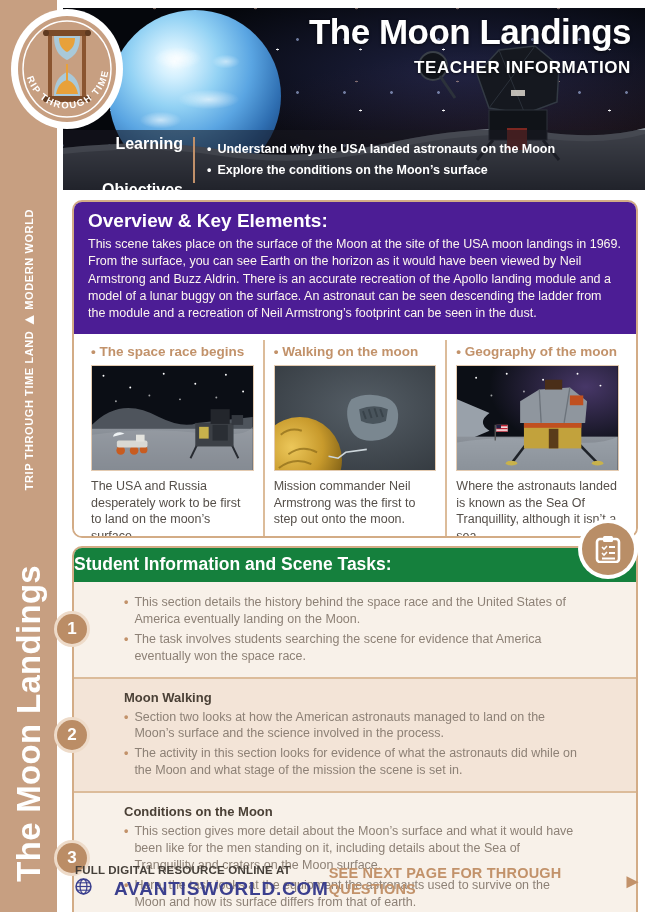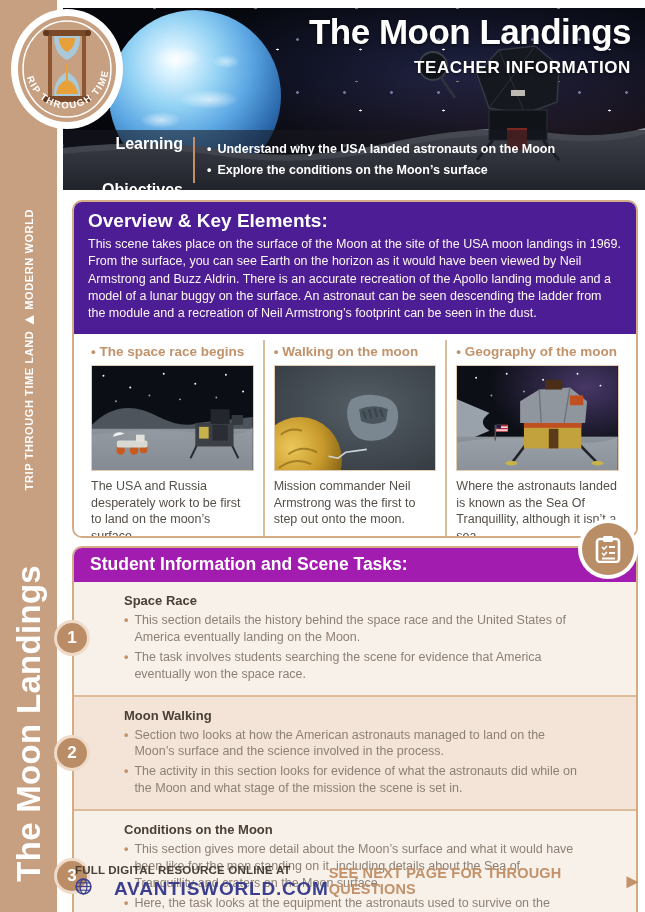--- a/index.html
+++ b/index.html
@@ -61,21 +61,21 @@
   .columns { flex:1; display:flex; padding:6px 8px 10px; background:#fff; }
   .col { flex:1; padding:0 9px; display:flex; flex-direction:column; }
   .col + .col { border-left:2px solid #dcbc9a; }
   .col-title { color:#c2926a; font-size:13.5px; font-weight:bold; margin:4px 0 6px; white-space:nowrap; }
   .thumb { width:100%; height:106px; border:1px solid #e3cab0; overflow:hidden; position:relative; background:#10131a; }
   .thumb svg { display:block; width:100%; height:100%; }
   .caption { font-size:12.5px; color:#554f49; line-height:1.32; margin-top:7px; }
 
   
   .tasks { position:absolute; left:72px; top:546px; width:566px; border:2px solid #d3ac86; border-radius:10px; }
-  .tasks-head { background:#a21caf; padding:6px 16px 7px; border-radius:8px 8px 0 0; }
+  .tasks-head { background:#15803d; padding:6px 0 7px; border-radius:8px 8px 0 0; }
   .tasks-head h2 { font-size:17.5px; font-weight:bold; color:#fff; }
   .task-row { position:relative; padding:9px 56px 9px 50px; background:#f8f1e9; min-height:94px; }
   .task-row.alt { background:#f3e4d7; }
   .task-row + .task-row { border-top:2px solid #dcbc9a; }
   .task-row.last { border-radius:0 0 8px 8px; min-height:80px; }
   .num { position:absolute; left:-17px; top:50%; transform:translateY(-50%); width:30px; height:30px; border-radius:50%;
     background:#bb8d66; box-shadow:0 0 0 3px #eedbc9; color:#fff; font-size:17px; font-weight:bold;
     display:flex; align-items:center; justify-content:center; }
   .task-row h3 { font-size:13px; font-weight:bold; color:#4a4036; margin:2px 0 4px; }
   .task-row ul { list-style:none; }
@@ -343,21 +343,20 @@
         <path d="M7,12 l2,2 3,-3" stroke="#fff" stroke-width="1.6" fill="none"></path>
         <line x1="14" y1="12" x2="20" y2="12" stroke="#fff" stroke-width="2"></line>
         <path d="M7,18 l2,2 3,-3" stroke="#fff" stroke-width="1.6" fill="none"></path>
         <line x1="14" y1="18" x2="20" y2="18" stroke="#fff" stroke-width="2"></line>
         <line x1="7" y1="23.5" x2="20" y2="23.5" stroke="#fff" stroke-width="2"></line>
       </svg>
     </div>
 
     <div class="task-row">
       <div class="num">1</div>
-      <h3>Space Race</h3>
       <ul>
         <li>
             <span class="b">•</span>
             <span>This section details the history behind the space race and the United States of America eventually landing on the Moon.</span>
           </li>
         <li>
             <span class="b">•</span>
             <span>The task involves students searching the scene for evidence that America eventually won the space race.</span>
           </li>
       </ul>

